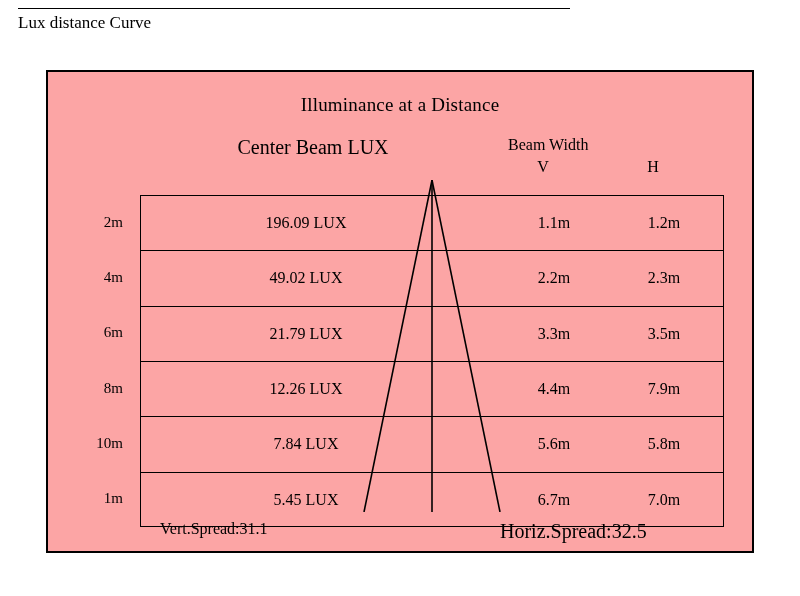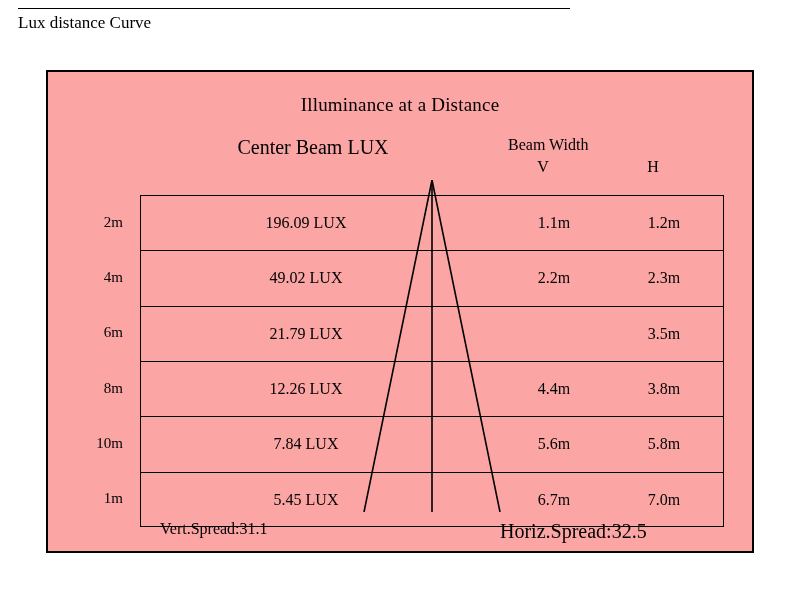--- a/index.html
+++ b/index.html
@@ -220,26 +220,27 @@
       <div class="cell-v">1.1m</div>
       <div class="cell-h">1.2m</div>
     </div>
     <div class="grid-row">
       <div class="cell-lux">49.02 LUX</div>
       <div class="cell-v">2.2m</div>
       <div class="cell-h">2.3m</div>
     </div>
     <div class="grid-row">
       <div class="cell-lux">21.79 LUX</div>
+      <div class="cell-v">3.3m</div>
       <div class="cell-h">3.5m</div>
     </div>
     <div class="grid-row">
       <div class="cell-lux">12.26 LUX</div>
       <div class="cell-v">4.4m</div>
-      <div class="cell-h">3.8m</div>
+      <div class="cell-h">7.9m</div>
     </div>
     <div class="grid-row">
       <div class="cell-lux">7.84 LUX</div>
       <div class="cell-v">5.6m</div>
       <div class="cell-h">5.8m</div>
     </div>
     <div class="grid-row">
       <div class="cell-lux">5.45 LUX</div>
       <div class="cell-v">6.7m</div>
       <div class="cell-h">7.0m</div>

